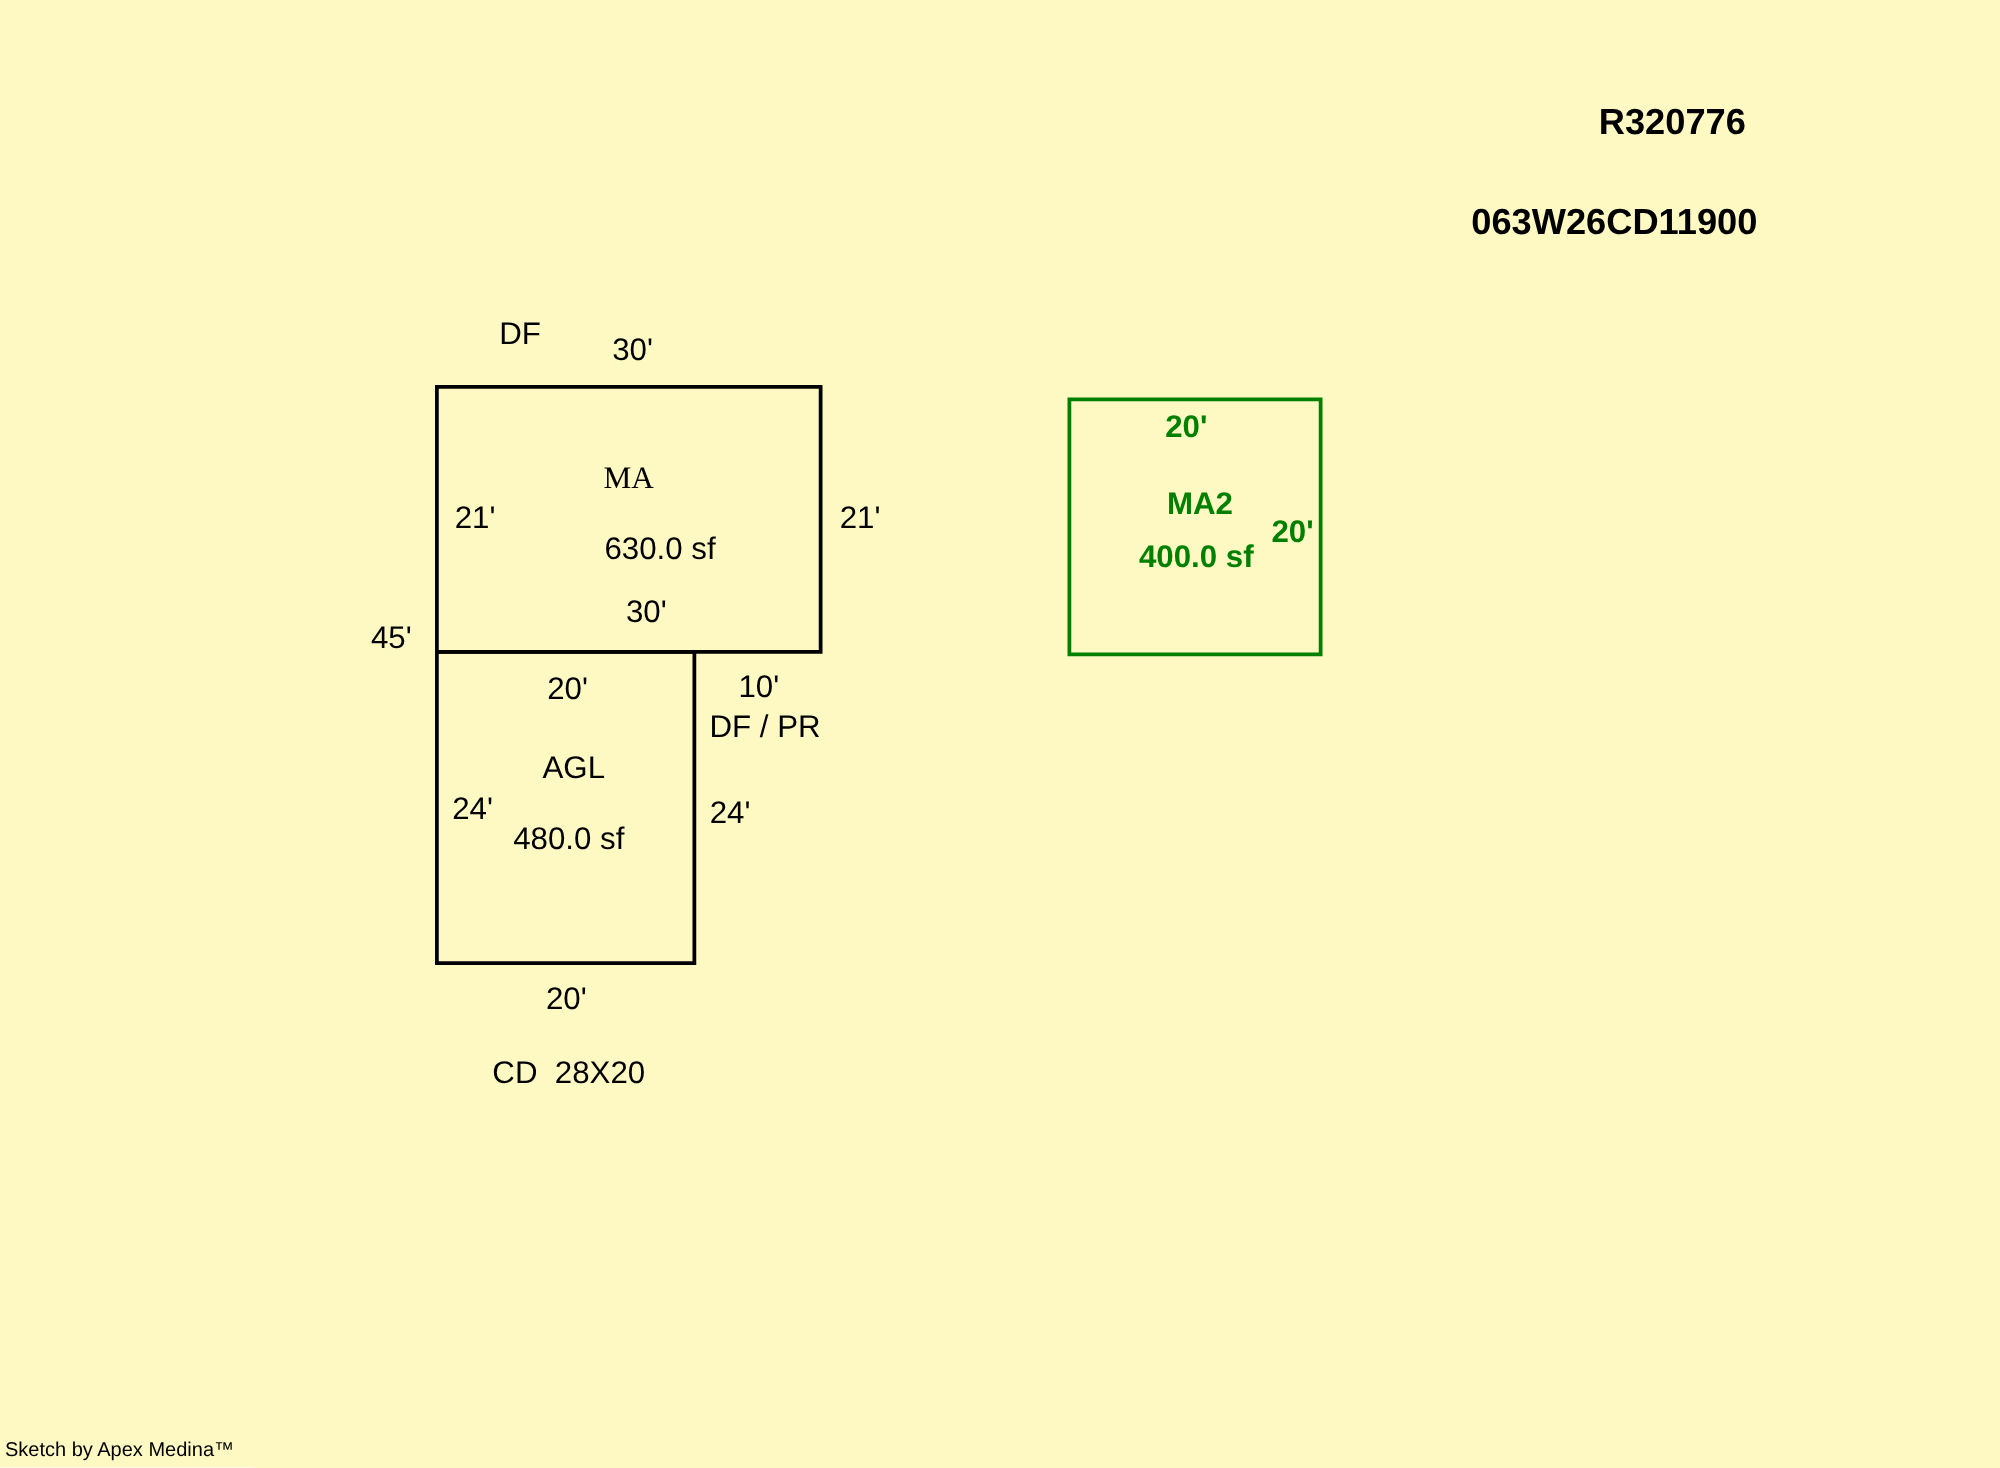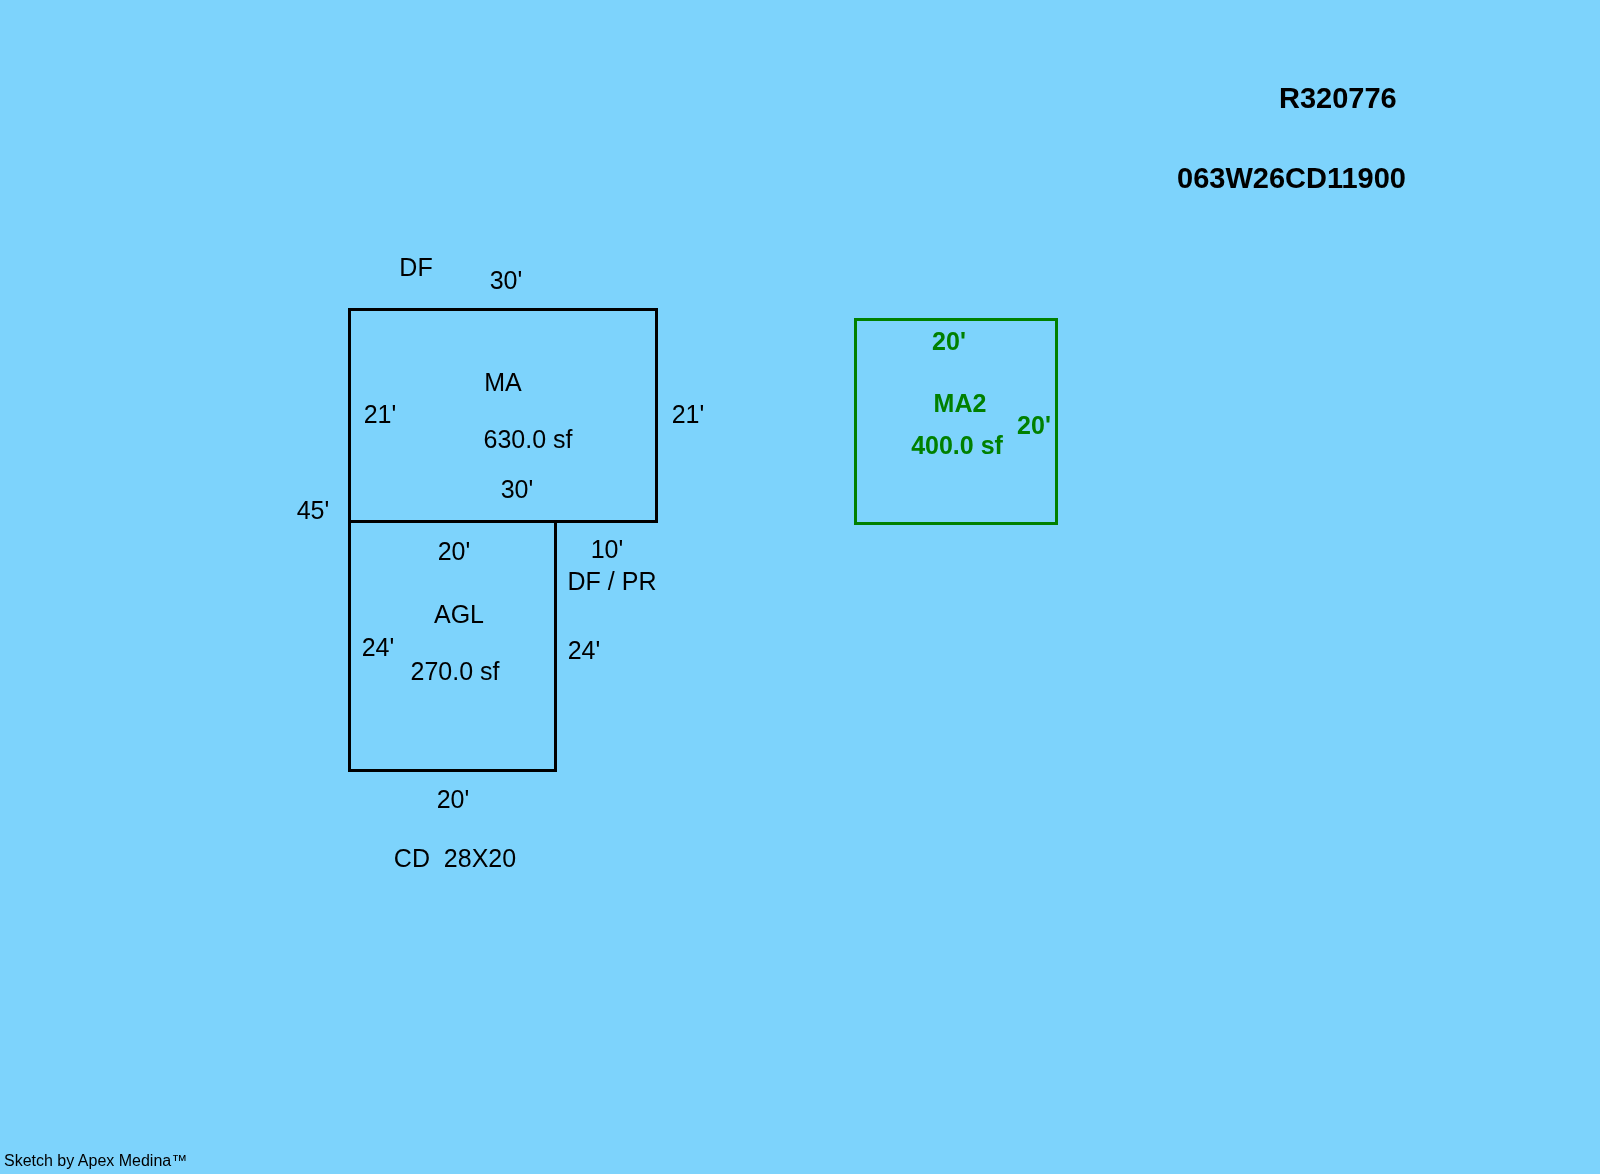--- a/index.html
+++ b/index.html
@@ -4,21 +4,21 @@
 <style>
   html, body {
     margin: 0;
     padding: 0;
     background: #ffffff;
   }
   .page {
     position: relative;
     width: 1600px;
     height: 1174px;
-    background: #7dd3fc;
+    background: #fef9c3;
     overflow: hidden;
     font-family: "Liberation Sans", sans-serif;
   }
   .header-id {
     position: absolute;
     font-weight: bold;
     font-size: 29px;
     color: #000000;
     line-height: 1;
     white-space: pre;
@@ -64,33 +64,33 @@
 <div class="page">
   <div id="parcel-id" class="header-id">R320776</div>
   <div id="map-taxlot" class="header-id">063W26CD11900</div>
 
   <div class="canvas">
       <div class="rect" style="left: 348px; top: 308px; width: 310px; height: 215px; border-color: rgb(0, 0, 0);"></div>
       <div class="rect" style="left: 348px; top: 520px; width: 209px; height: 252px; border-color: rgb(0, 0, 0);"></div>
       <div class="rect" style="left: 854px; top: 318px; width: 204px; height: 207px; border-color: rgb(0, 128, 0);"></div>
       <span class="lbl black" style="left: 416px; top: 268px;">DF</span>
       <span class="lbl black" style="left: 506px; top: 281px;">30'</span>
-      <span class="lbl black" style="left: 503px; top: 383px;">MA</span>
+      <span class="lbl black" style="left: 503px; top: 383px; font-family: Liberation Serif, serif;">MA</span>
       <span class="lbl black" style="left: 380px; top: 415px;">21'</span>
       <span class="lbl black" style="left: 688px; top: 415px;">21'</span>
       <span class="lbl black" style="left: 508px; top: 440px; margin-left: 20px;">630.0 sf</span>
       <span class="lbl black" style="left: 517px; top: 490px;">30'</span>
       <span class="lbl black" style="left: 313px; top: 511px;">45'</span>
       <span class="lbl black" style="left: 454px; top: 552px;">20'</span>
       <span class="lbl black" style="left: 607px; top: 550px;">10'</span>
       <span class="lbl black" style="left: 612px; top: 582px;">DF / PR</span>
       <span class="lbl black" style="left: 459px; top: 615px; text-align: right;">AGL</span>
       <span class="lbl black" style="left: 378px; top: 648px;">24'</span>
       <span class="lbl black" style="left: 584px; top: 651px;">24'</span>
-      <span class="lbl black" style="left: 455px; top: 672px;">270.0 sf</span>
+      <span class="lbl black" style="left: 455px; top: 672px;">480.0 sf</span>
       <span class="lbl black" style="left: 453px; top: 800px;">20'</span>
       <span class="lbl black" style="left: 455px; top: 859px;">CD  28X20</span>
       <span class="lbl green" style="left: 949px; top: 342px;">20'</span>
       <span class="lbl green" style="left: 960px; top: 404px;">MA2</span>
       <span class="lbl green" style="left: 1034px; top: 426px;">20'</span>
       <span class="lbl green" style="left: 957px; top: 446px;">400.0 sf</span>
     </div>
 
   <div class="footer-credit">Sketch by Apex Medina™</div>
 </div>

